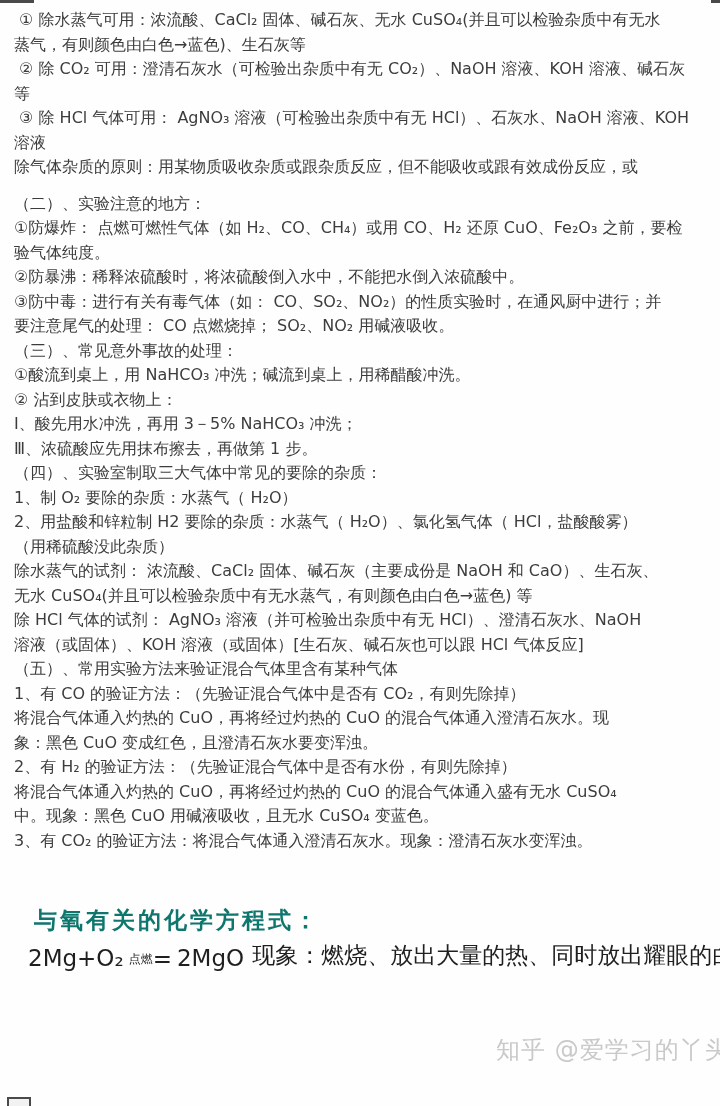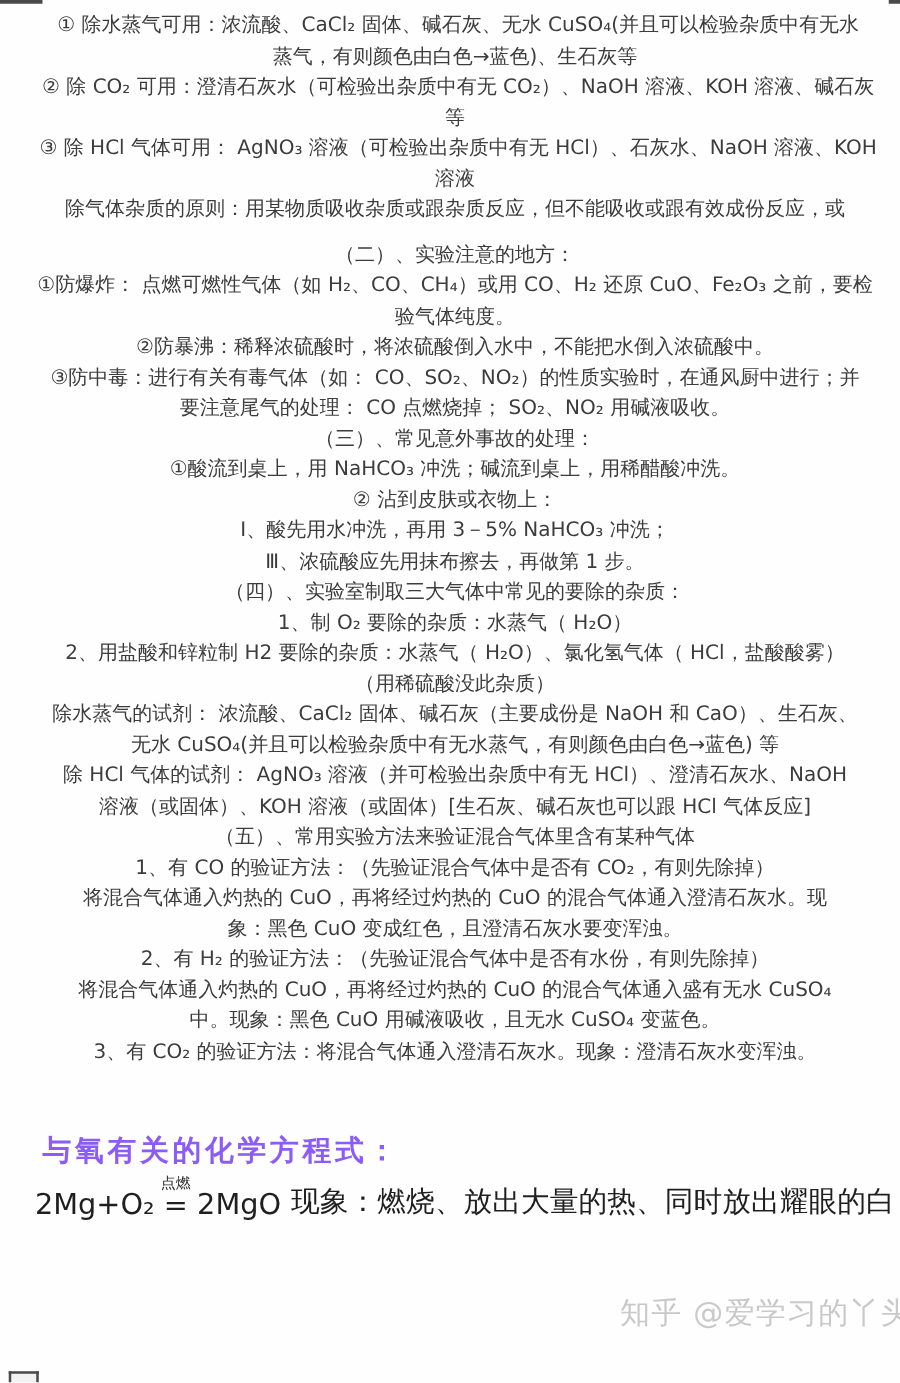--- a/index.html
+++ b/index.html
@@ -17,44 +17,43 @@
   .content {
     position: absolute;
     left: 14px; top: 8px; right: 6px;
   }
   .line {
     font-size: 16px;
     line-height: 24.5px;
     white-space: pre;
     color: #3c3c3c;
     overflow: hidden;
-    text-align: center;
   }
   .sec-gap { margin-top: 12px; }
   .footer-title {
     margin-top: 52px;
     margin-left: 20px;
     font-size: 23px;
     font-weight: 600;
     letter-spacing: 3px;
-    color: #8b5cf6;
+    color: #0f766e;
     white-space: pre;
   }
   .equation-row {
     margin-top: 4px;
     margin-left: 14px;
     display: flex;
     align-items: flex-end;
     font-size: 23px;
     color: #1f1f1f;
     white-space: pre;
   }
   .cond-stack {
     display: inline-flex;
-    flex-direction: column;
+    flex-direction: row;
     align-items: center;
     margin: 0 5px;
     text-align: center;
   }
   .cond {
     font-size: 12px;
     line-height: 13px;
     color: #2a2a2a;
   }
   .eq-sign { line-height: 24px; }

